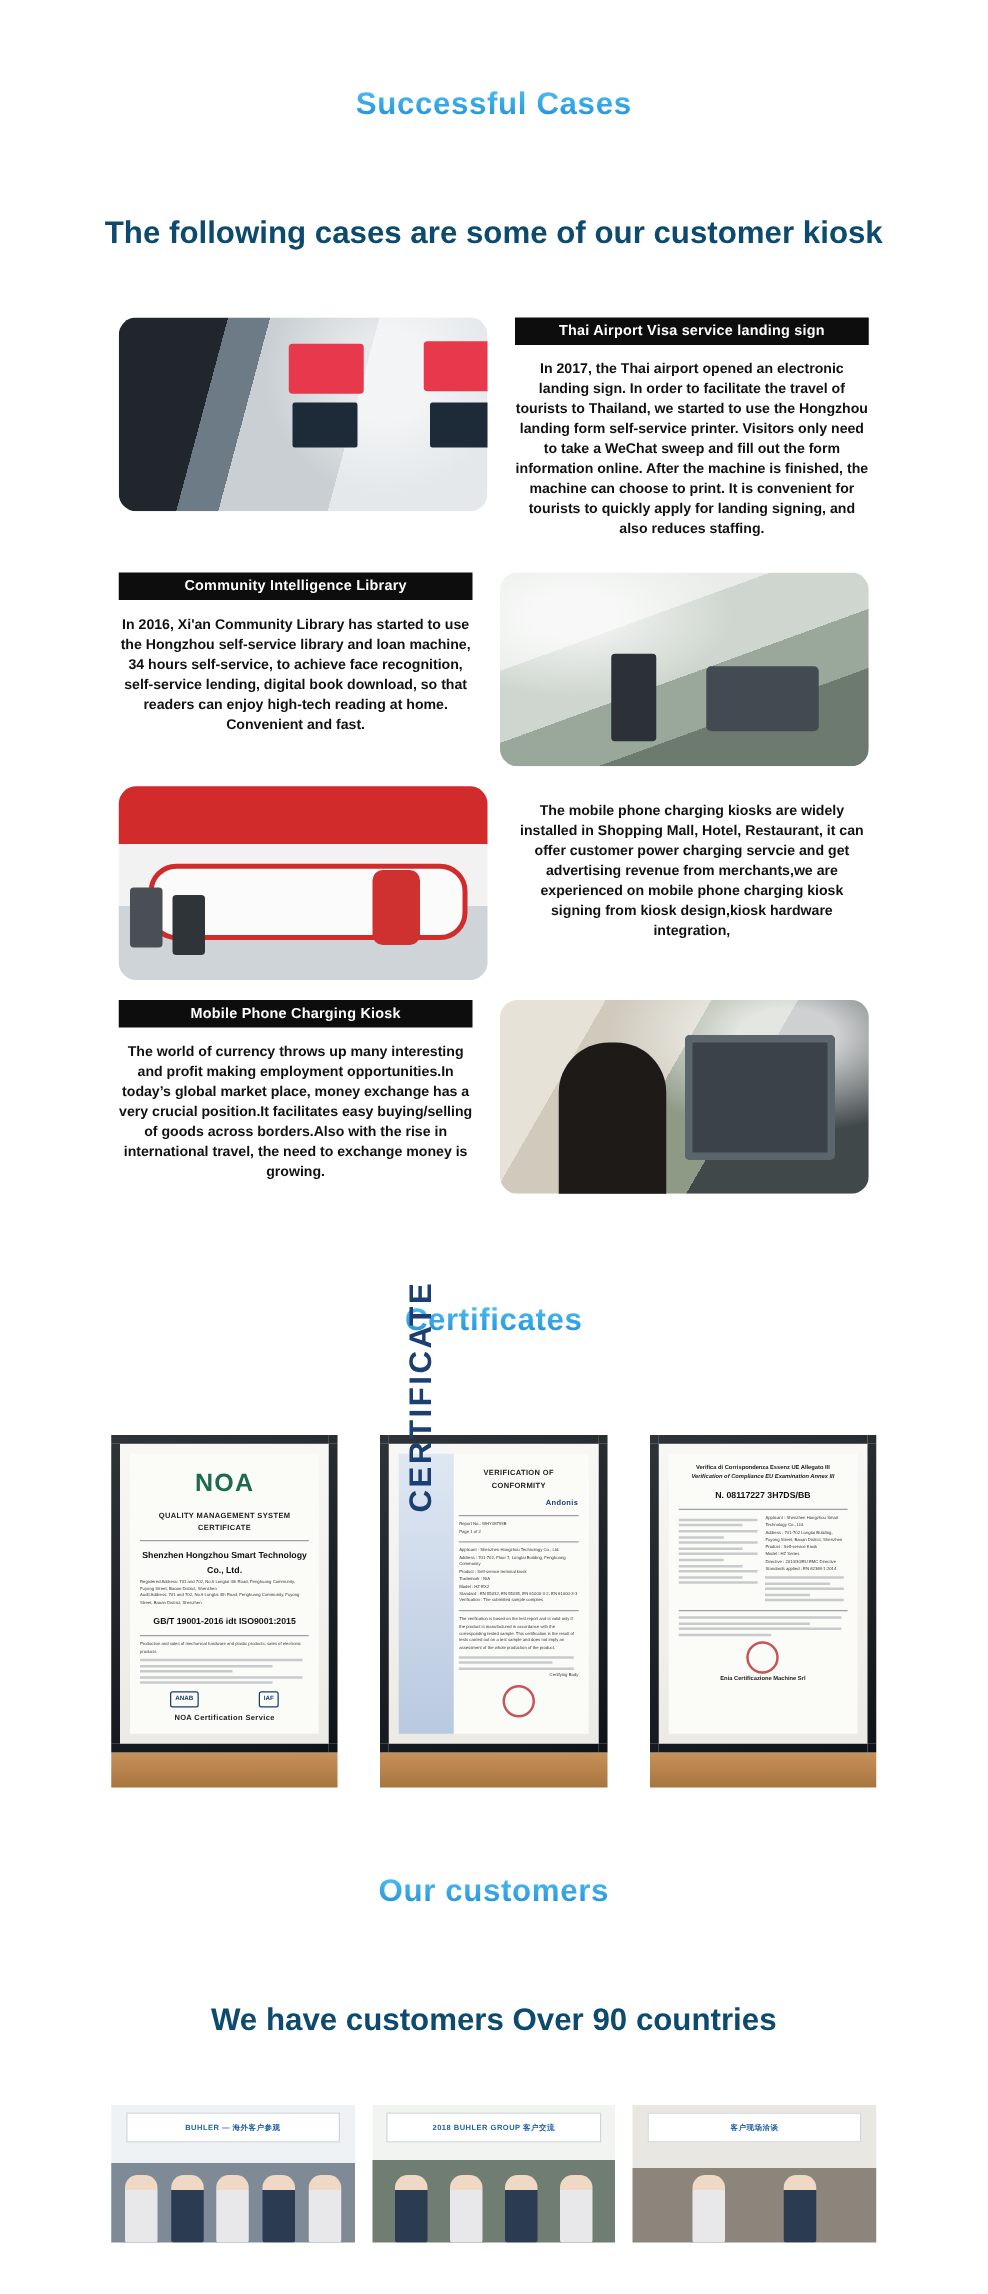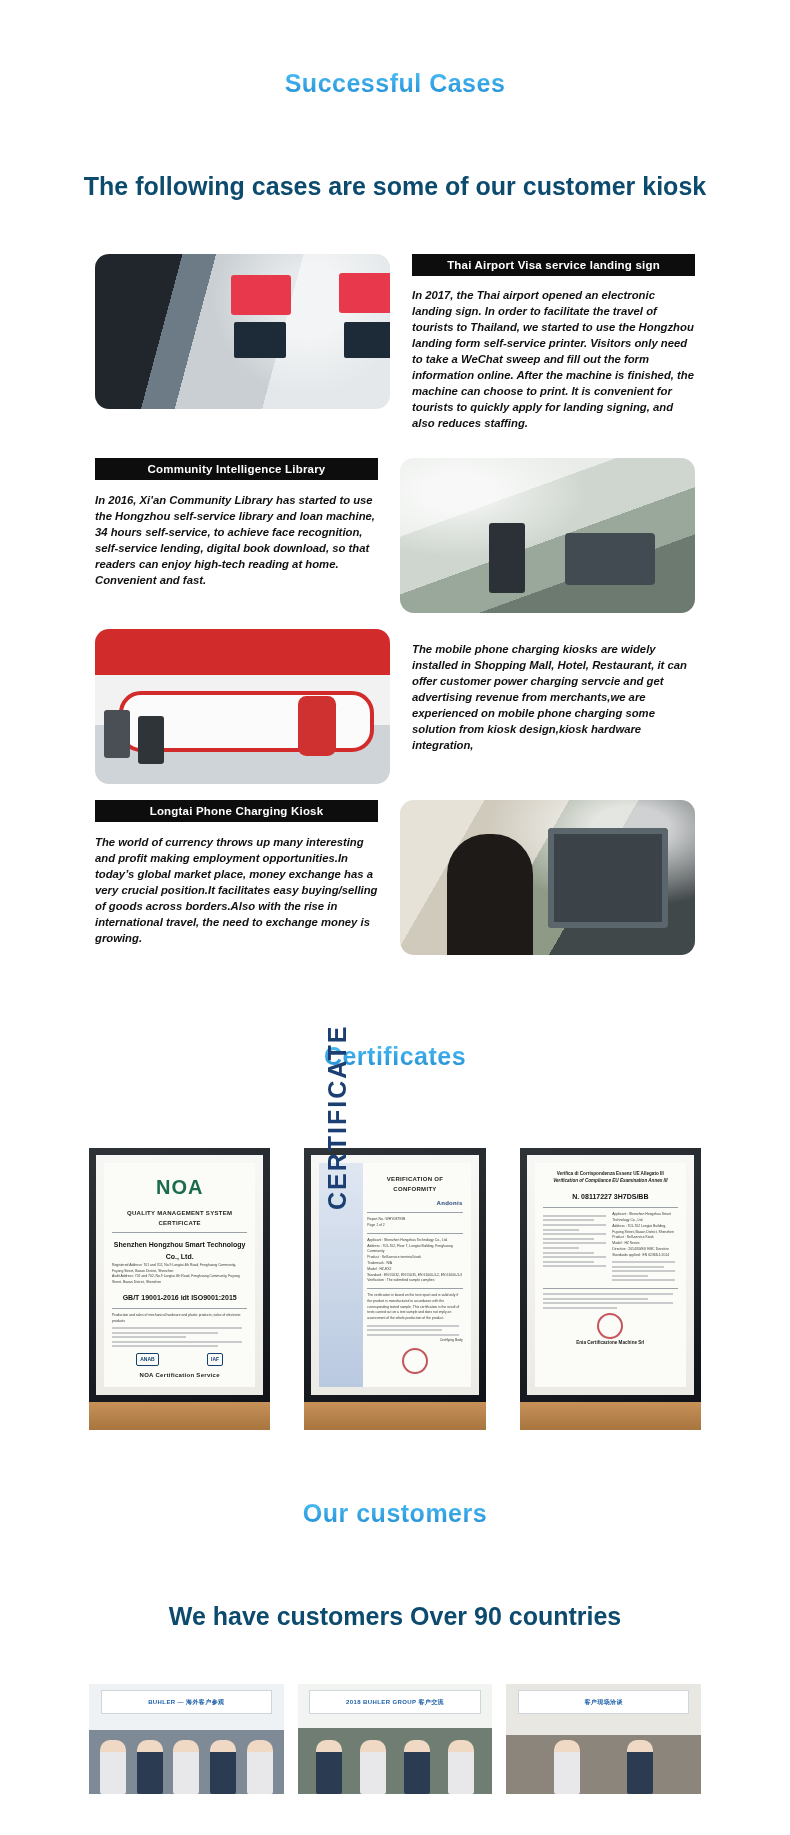--- a/index.html
+++ b/index.html
@@ -72,22 +72,21 @@
     text-align: center;
     padding: 5px 8px;
     margin-bottom: 10px;
     letter-spacing: 0.2px;
   }
   .case-body {
     font-size: 11.3px;
     line-height: 1.42;
     color: #111111;
     font-weight: bold;
-    text-align: left;
-    font-style: italic;
+    text-align: center;
   }
 
   
   .ph1 {
     background:
       radial-gradient(circle at 72% 30%, rgba(255,255,255,.55) 0 14%, rgba(255,255,255,0) 40%),
       linear-gradient(105deg, #20262b 0 26%, #6c7b85 26% 36%, #c9cfd3 36% 62%, #e4e8ea 62% 100%);
   }
   .ph1::before {
     content: "";
@@ -330,28 +329,28 @@
       <div class="case-photo ph2"></div>
       <div class="case-text">
         <span class="case-label">Community Intelligence Library</span>
         <p class="case-body">In 2016, Xi'an Community Library has started to use the Hongzhou self-service library and loan machine, 34 hours self-service, to achieve face recognition, self-service lending, digital book download, so that readers can enjoy high-tech reading at home. Convenient and fast.</p>
       </div>
     </div>
 
     <div class="case-row">
       <div class="case-photo ph3"></div>
       <div class="case-text">
-        <p class="case-body">The mobile phone charging kiosks are widely installed in Shopping Mall, Hotel, Restaurant, it can offer customer power charging servcie and get advertising revenue from merchants,we are experienced on mobile phone charging some solution from kiosk design,kiosk hardware integration,</p>
+        <p class="case-body">The mobile phone charging kiosks are widely installed in Shopping Mall, Hotel, Restaurant, it can offer customer power charging servcie and get advertising revenue from merchants,we are experienced on mobile phone charging kiosk signing from kiosk design,kiosk hardware integration,</p>
       </div>
     </div>
 
     <div class="case-row reverse">
       <div class="case-photo ph4"></div>
       <div class="case-text">
-        <span class="case-label">Longtai Phone Charging Kiosk</span>
+        <span class="case-label">Mobile Phone Charging Kiosk</span>
         <p class="case-body">The world of currency throws up many interesting and profit making employment opportunities.In today’s global market place, money exchange has a very crucial position.It facilitates easy buying/selling of goods across borders.Also with the rise in international travel, the need to exchange money is growing.</p>
       </div>
     </div>
   </div>
 
   <div class="spacer-48"></div>
 
   <h2 class="section-title">Certificates</h2>
 
   <div class="spacer-28"></div>

